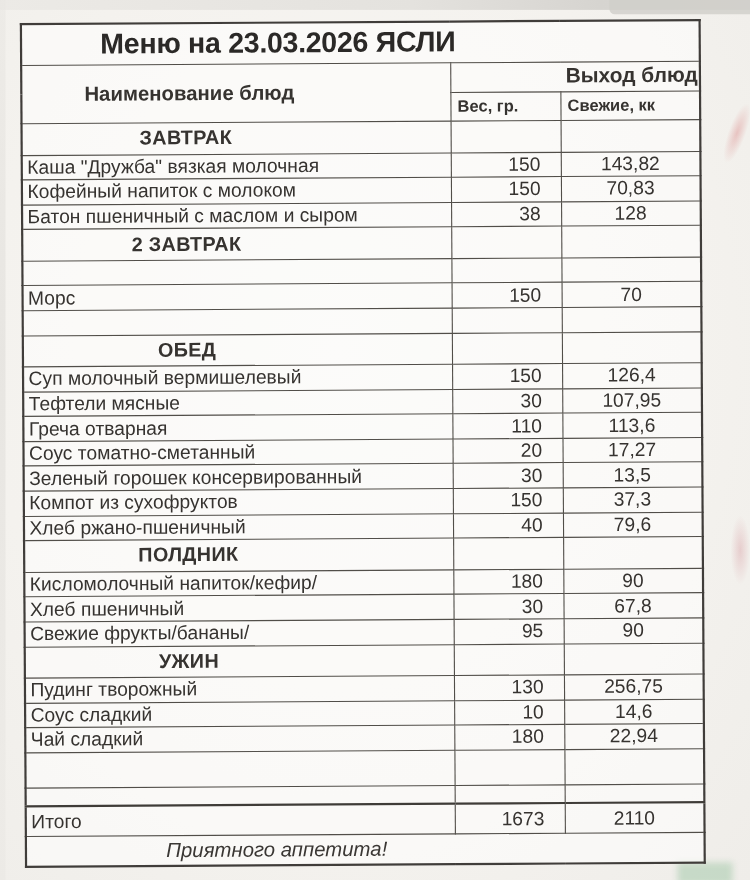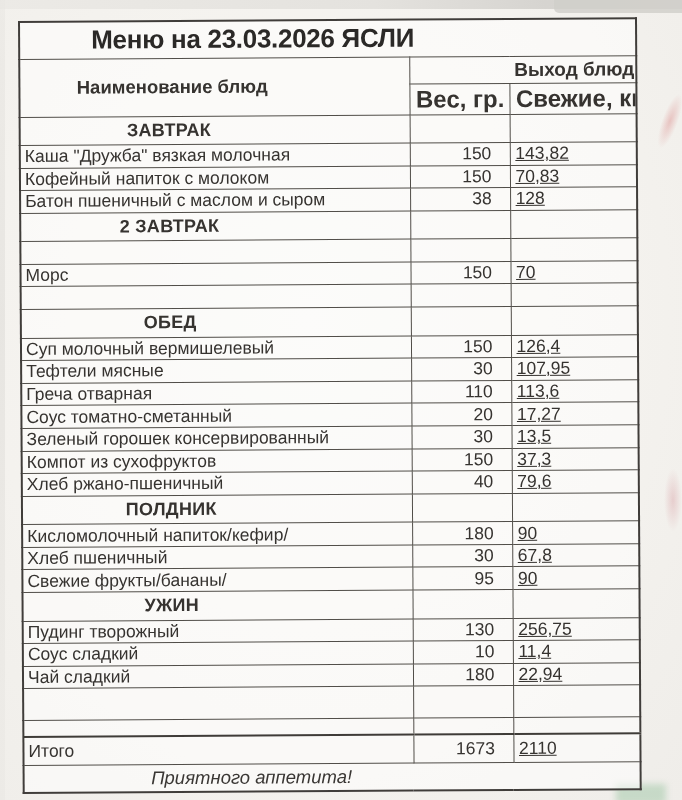--- a/index.html
+++ b/index.html
@@ -56,25 +56,25 @@
   thead th { border-width: 1.8px; }
   tbody tr:nth-child(2n) td { border-top-color: #5c5852; }
   tbody tr:nth-child(3n+1) td { border-top-color: #494540; }
 
   .row-title th {
     height: 34px; font-size: 26px; font-weight: bold; letter-spacing: -0.3px;
     text-align: center; padding: 0 150px 2px 0; color: #2b2927;
   }
   .th-name  { font-weight: bold; font-size: 18.5px; text-align: center; padding-right: 86px; }
   .th-group { font-weight: bold; font-size: 19px;   text-align: right; height: 23.5px; }
-  .row-head2 th { font-weight: bold; font-size: 24px; text-align: left; padding-left: 6px; height: 23.5px; }
+  .row-head2 th { font-weight: bold; font-size: 15px; text-align: left; padding-left: 6px; height: 23.5px; }
 
   .c-name   { text-align: left;  font-size: 17.5px; padding: 0 4px; }
   .c-weight { text-align: right; font-size: 17.5px; padding: 0 18px; }
-  .c-cal    { text-align: left; font-size: 17.5px; padding: 0 5px; text-decoration: underline; }
+  .c-cal    { text-align: center; font-size: 17.5px; padding: 0 5px; }
 
   .row-item td, .row-empty td { height: 21.6px; }
   .row-section td { height: 27.5px; }
   .row-section .c-name {
     font-weight: bold; font-size: 18px; letter-spacing: .3px;
     text-align: center; padding-right: 96px;
   }
   tbody tr:nth-last-child(4) td { height: 31px; }   
   tbody tr:nth-last-child(3) td { height: 15px; }   
   .row-total td { height: 26.5px; border-top-width: 2.4px; border-top-color: #3f3c38; }
@@ -221,21 +221,21 @@
     <td class="c-cal"></td>
   </tr>
         <tr class="row-item">
     <td class="c-name">Пудинг творожный</td>
     <td class="c-weight">130</td>
     <td class="c-cal">256,75</td>
   </tr>
         <tr class="row-item">
     <td class="c-name">Соус сладкий</td>
     <td class="c-weight">10</td>
-    <td class="c-cal">11,4</td>
+    <td class="c-cal">14,6</td>
   </tr>
         <tr class="row-item">
     <td class="c-name">Чай сладкий</td>
     <td class="c-weight">180</td>
     <td class="c-cal">22,94</td>
   </tr>
         <tr class="row-empty">
     <td class="c-name"></td>
     <td class="c-weight"></td>
     <td class="c-cal"></td>

